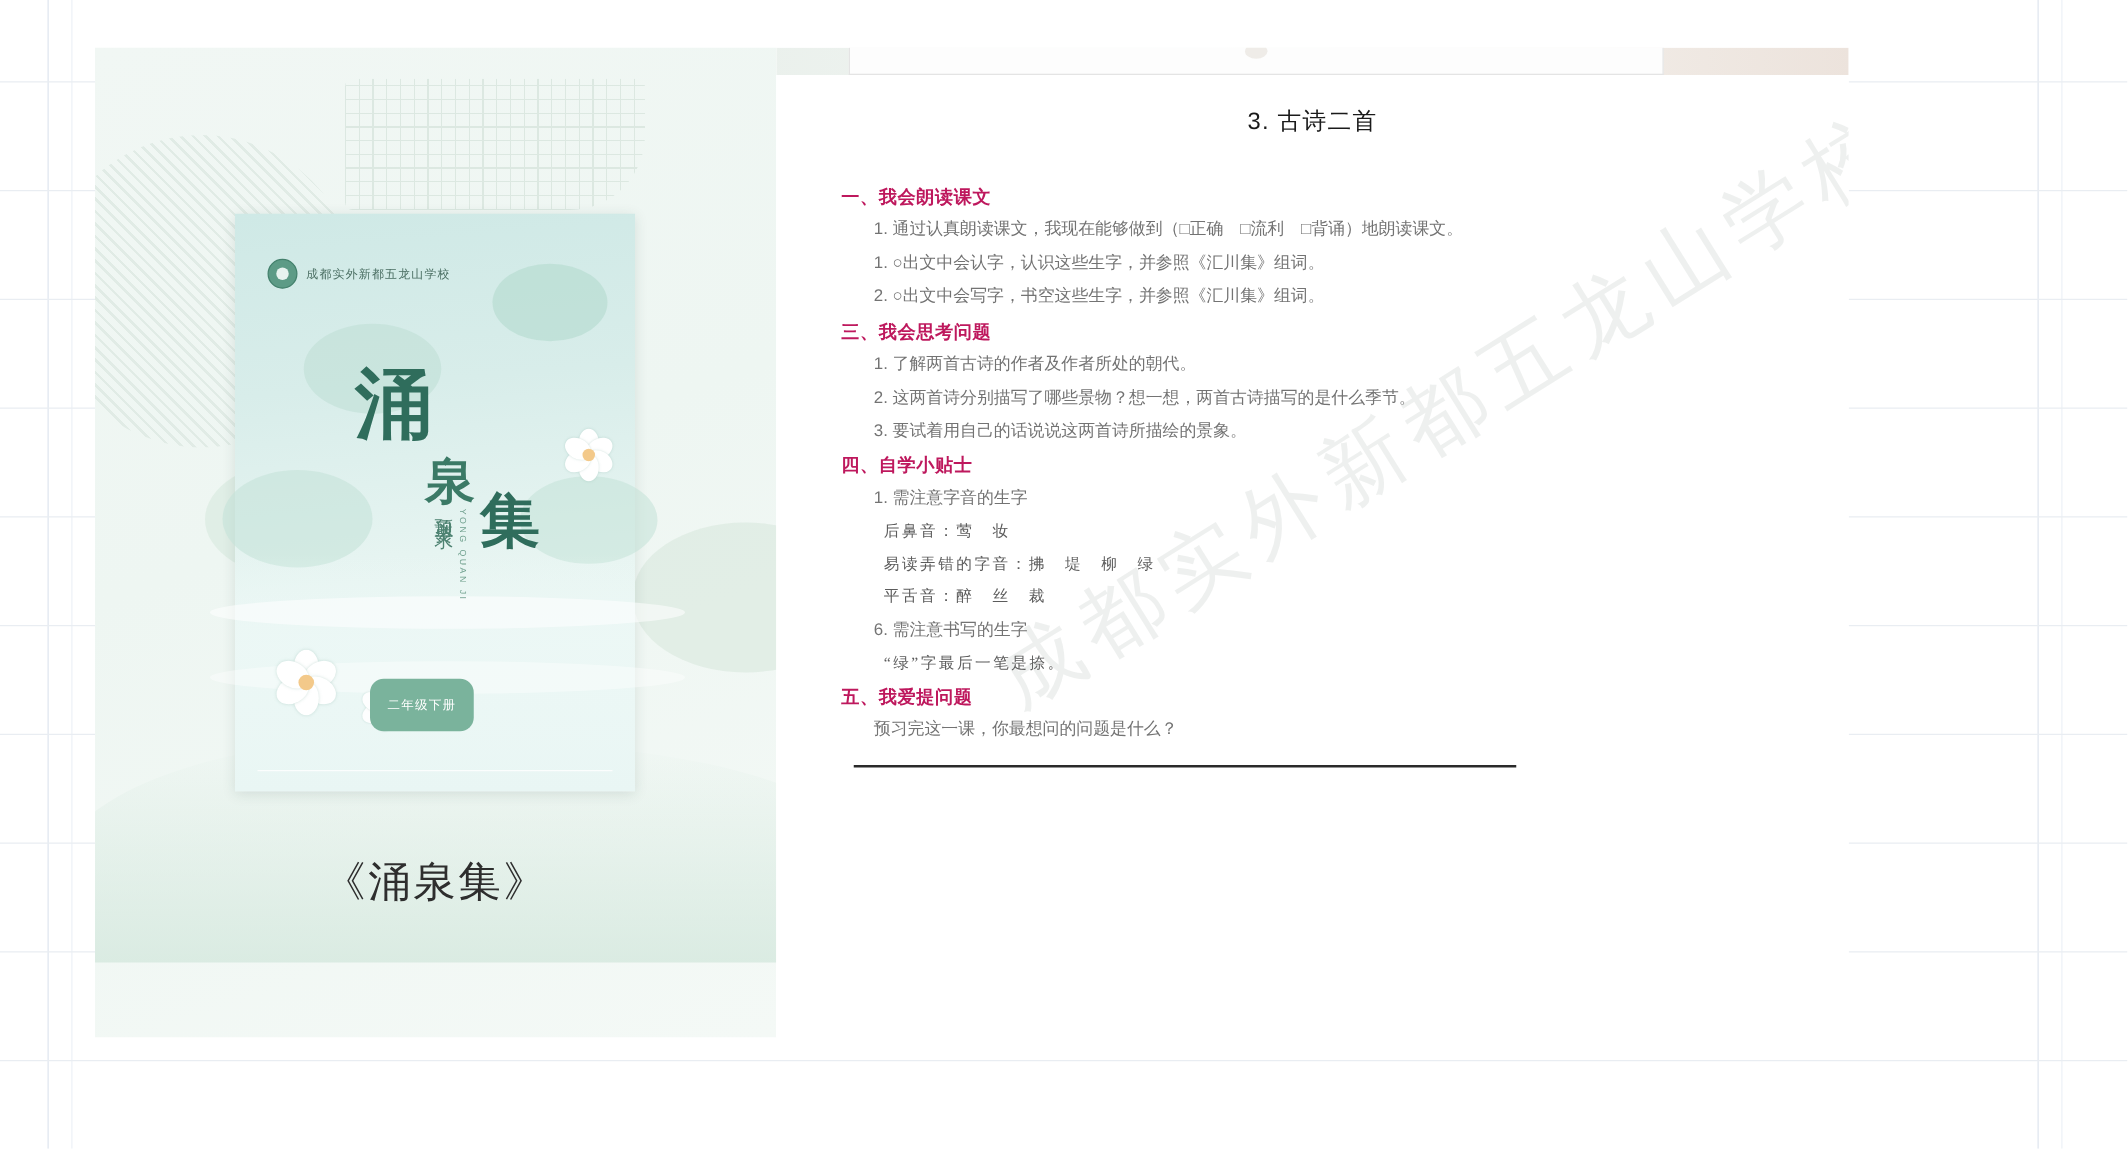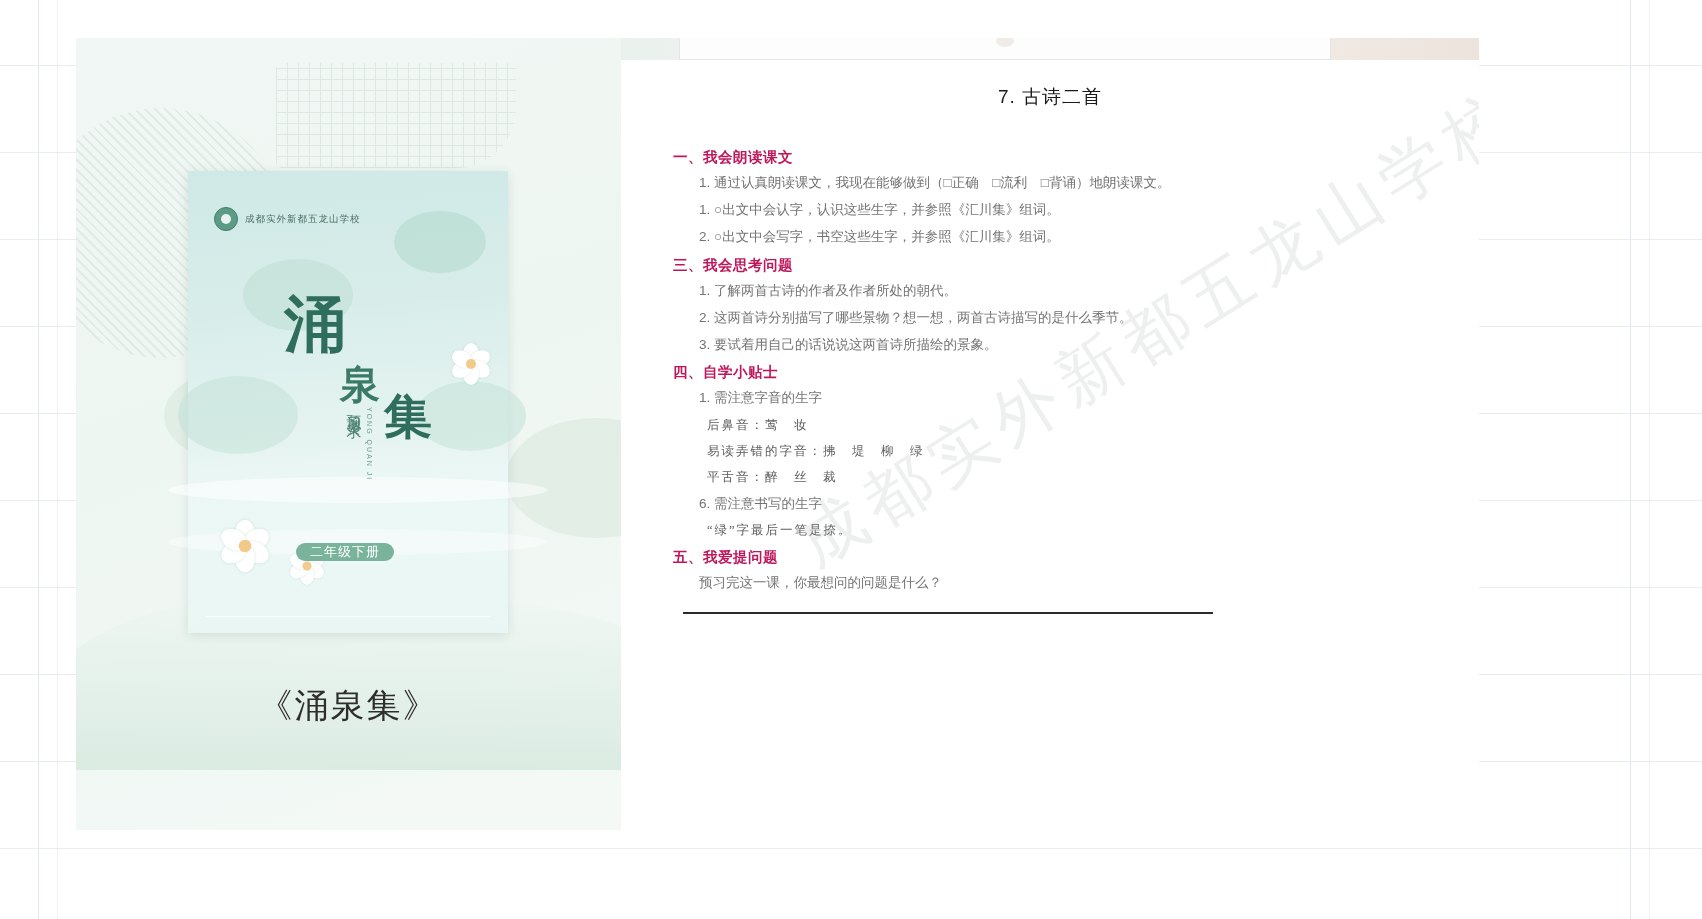--- a/index.html
+++ b/index.html
@@ -227,26 +227,26 @@
     position: absolute;
     left: 178px; top: 236px;
     writing-mode: vertical-rl;
     font-size: 7px;
     color: #6fa08e;
     letter-spacing: 2px;
   }
   .book-grade {
     position: absolute;
     left: 108px; top: 372px;
-    padding: 0 14px;
+    padding: 14px 14px;
     background: #7ab39c;
     color: #ffffff;
     border-radius: 11px;
     font-family: "Liberation Serif", serif;
-    font-size: 13px;
+    font-size: 10px;
     letter-spacing: 1px;
   }
   .book-bottomline {
     position: absolute;
     left: 18px; bottom: 16px;
     width: 284px; height: 1px;
     background: rgba(255,255,255,.8);
   }
 
   .cover-caption {
@@ -425,21 +425,21 @@
 
       <div class="cover-caption">《涌泉集》</div>
     </div>
 
     <div class="doc-panel">
       <div class="doc-top-strip"></div>
       <div class="doc-top-tab"></div>
 
       <div class="watermark">成都实外新都五龙山学校</div>
 
-      <div class="doc-title">7. 古诗二首</div>
+      <div class="doc-title">3. 古诗二首</div>
 
       <div class="doc-body">
 
         <p class="sec-head">一、我会朗读课文</p>
         <p class="item">1. 通过认真朗读课文，我现在能够做到（□正确　□流利　□背诵）地朗读课文。</p>
 
         <p class="item">1. ○出文中会认字，认识这些生字，并参照《汇川集》组词。</p>
         <p class="item">2. ○出文中会写字，书空这些生字，并参照《汇川集》组词。</p>
 
         <p class="sec-head">三、我会思考问题</p>

